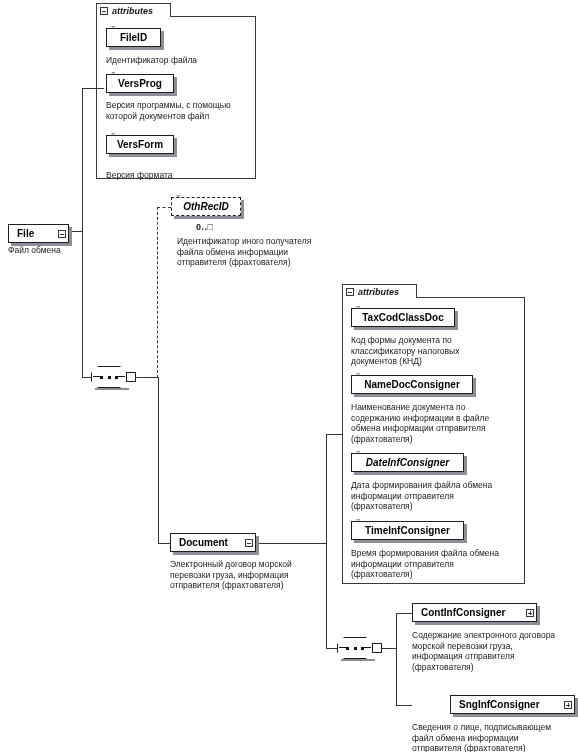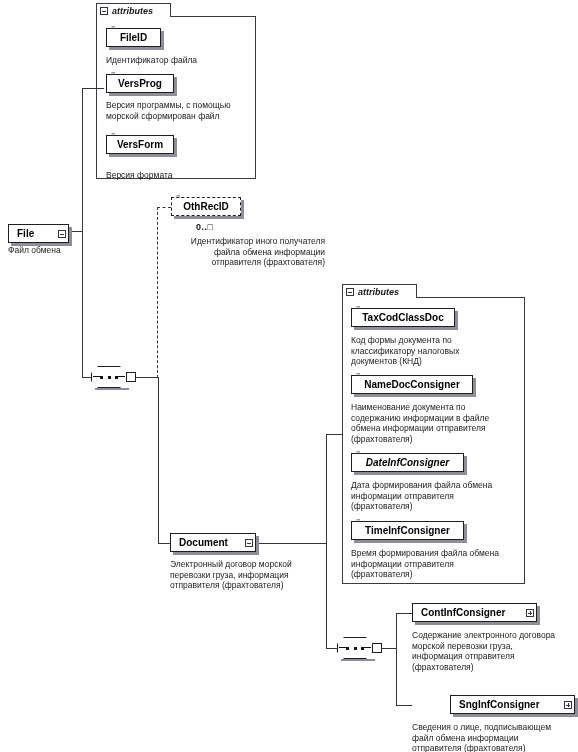--- a/index.html
+++ b/index.html
@@ -304,42 +304,42 @@
 
   <div class="node" style="left:106px; top:74px;">
     <div class="shadow" style="left:3px; top:19px; width:68px; height:3px;"></div>
     <div class="shadow" style="left:68px; top:3px; width:3px; height:19px;"></div>
     <div class="nodebox" style="width:68px;">
       <span class="attr-mark">≡</span>
       <span class="nm">VersProg</span>
     </div>
   </div>
   <div class="desc" style="left:106px; top:100px; width:152px;">Версия программы, с помощью
-морской сформирован файл</div>
+которой документов файл</div>
 
   <div class="node" style="left:106px; top:135px;">
     <div class="shadow" style="left:3px; top:19px; width:68px; height:3px;"></div>
     <div class="shadow" style="left:68px; top:3px; width:3px; height:19px;"></div>
     <div class="nodebox" style="width:68px;">
       <span class="attr-mark">≡</span>
       <span class="nm">VersForm</span>
     </div>
   </div>
   <div class="desc" style="left:106px; top:161px; width:150px;margin-top:9px;">Версия формата</div>
 
   <div class="node" style="left:171px; top:197px;">
     <div class="shadow" style="left:3px; top:19px; width:70px; height:3px;"></div>
     <div class="shadow" style="left:70px; top:3px; width:3px; height:19px;"></div>
-    <div class="nodebox optional" style="width:70px;">
+    <div class="nodebox optional" style="width:70px;font-style:italic;">
       <span class="attr-mark">≡</span>
       <span class="nm">OthRecID</span>
     </div>
   </div>
   <div class="card" style="left:196px; top:222px;">0..□</div>
-  <div class="desc" style="left:157px; top:236px; width:168px;text-align:right;">Идентификатор иного получателя
+  <div class="desc" style="left:177px; top:236px; width:168px;">Идентификатор иного получателя
 файла обмена информации
 отправителя (фрахтователя)</div>
 
   <div class="seq" style="left:91px; top:366px;">
     <div class="seqshadow"></div>
     <div class="oct"></div>
     <div class="bar l"></div>
     <div class="bar r"></div>
     <div class="dots">
         <i></i>

